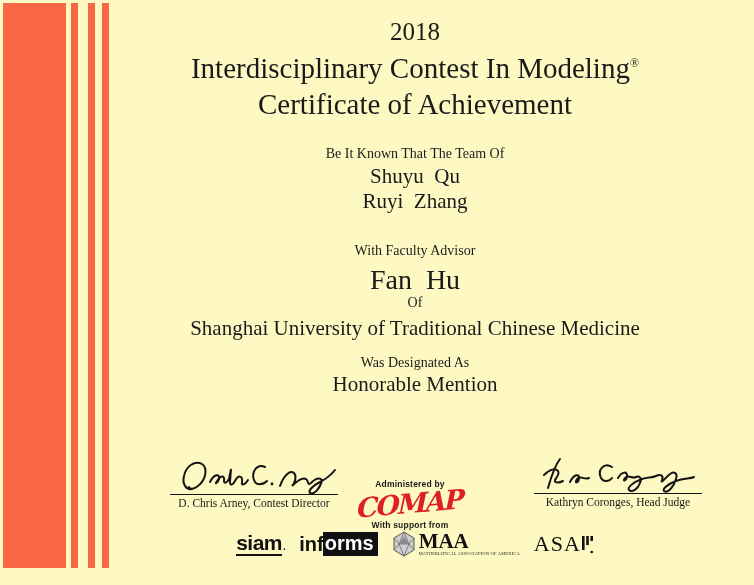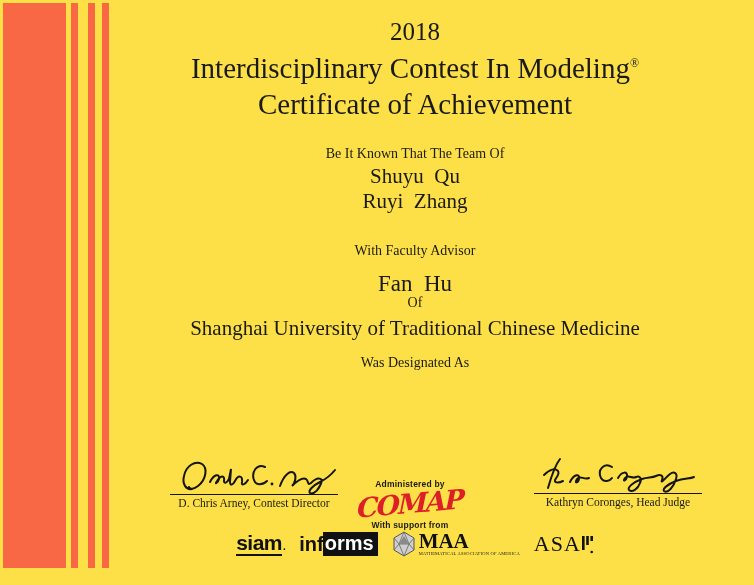--- a/index.html
+++ b/index.html
@@ -1,38 +1,38 @@
 <!DOCTYPE html>
 <html><head>
 <meta charset="utf-8">
 <style>
   html,body { margin:0; padding:0; background:#ffffff; }
   .page {
-    position:relative; width:754px; height:585px; background:#fde047;
+    position:relative; width:754px; height:585px; background:#fef9c3;
     font-family:"Liberation Serif","DejaVu Serif",serif; color:#1a1a1a;
     overflow:hidden;
   }
   
   .deco-bar   { position:absolute; top:3px; left:3px;  width:63px; height:565px; }
   .deco-s1    { position:absolute; top:3px; left:71px; width:7px;  height:565px; }
   .deco-s2    { position:absolute; top:3px; left:88px; width:7px;  height:565px; }
   .deco-s3    { position:absolute; top:3px; left:102px;width:7px;  height:565px; }
 
   
   .line { position:absolute; left:112px; width:606px; text-align:center; line-height:1.15; white-space:pre-wrap; }
   .year        { top:18px;  font-size:25px; }
   .title       { top:52px;  font-size:29px; }
   .reg         { font-size:12px; vertical-align:super; line-height:0; }
   .subtitle    { top:88px;  font-size:29px; }
   .small-line  { font-size:14px; }
   .team-intro  { top:146px; }
   .member-1    { top:164px; font-size:21px; }
   .member-2    { top:189px; font-size:21px; }
   .adv-intro   { top:243px; }
-  .advisor     { top:271px; font-size:23px; }
+  .advisor     { top:264px; font-size:28px; }
   .of-line     { top:295px; }
   .institution { top:316px; font-size:21px; }
   .designated  { top:355px; }
   .designation { top:372px; font-size:21px; }
 
   
   .sig { position:absolute; width:180px; text-align:center; }
   .sig-left  { left:164px; top:455px; }
   .sig-right { left:528px; top:452px; }
   .sig svg { display:block; margin:0 auto; }
@@ -82,20 +82,21 @@
   <div class="line small-line team-intro">Be It Known That The Team Of</div>
   <div class="line member-1">Shuyu  Qu</div>
   <div class="line member-2">Ruyi  Zhang</div>
 
   <div class="line small-line adv-intro">With Faculty Advisor</div>
   <div class="line advisor">Fan  Hu</div>
   <div class="line small-line of-line">Of</div>
 
   <div class="line institution">Shanghai University of Traditional Chinese Medicine</div>
   <div class="line small-line designated">Was Designated As</div>
+  <div class="line designation">Honorable Mention</div>
 
   <div class="sig sig-left">
     <svg width="172" height="42" viewBox="0 0 172 42">
       <g fill="none" stroke="#151515" stroke-width="2" stroke-linecap="round">
         <path d="M24,34 C18,35 14,29 16,21 C18,11 27,5 34,9 C40,13 38,25 30,31 C26,34 22,35 21,32"></path>
         <path d="M42,27 C46,19 52,18 51,24 C50,28 46,30 49,26 C53,20 57,20 56,26 C56,29 59,28 61,24 L63,14 L62,27 C62,31 65,30 67,26 C70,20 75,20 74,27 C73,31 77,30 80,25"></path>
         <path d="M97,12 C89,8 83,17 86,25 C88,31 95,30 99,26"></path>
         <circle cx="104" cy="29" r="1.4" fill="#151515" stroke="none"></circle>
         <path d="M112,31 C116,20 122,15 126,18 C129,21 127,28 124,31 C128,27 134,22 138,24 C141,26 139,31 143,28 C147,24 151,22 154,25"></path>
         <path d="M154,25 C152,34 146,40 142,38 C140,36 144,31 152,27 C158,24 163,20 167,15"></path>

